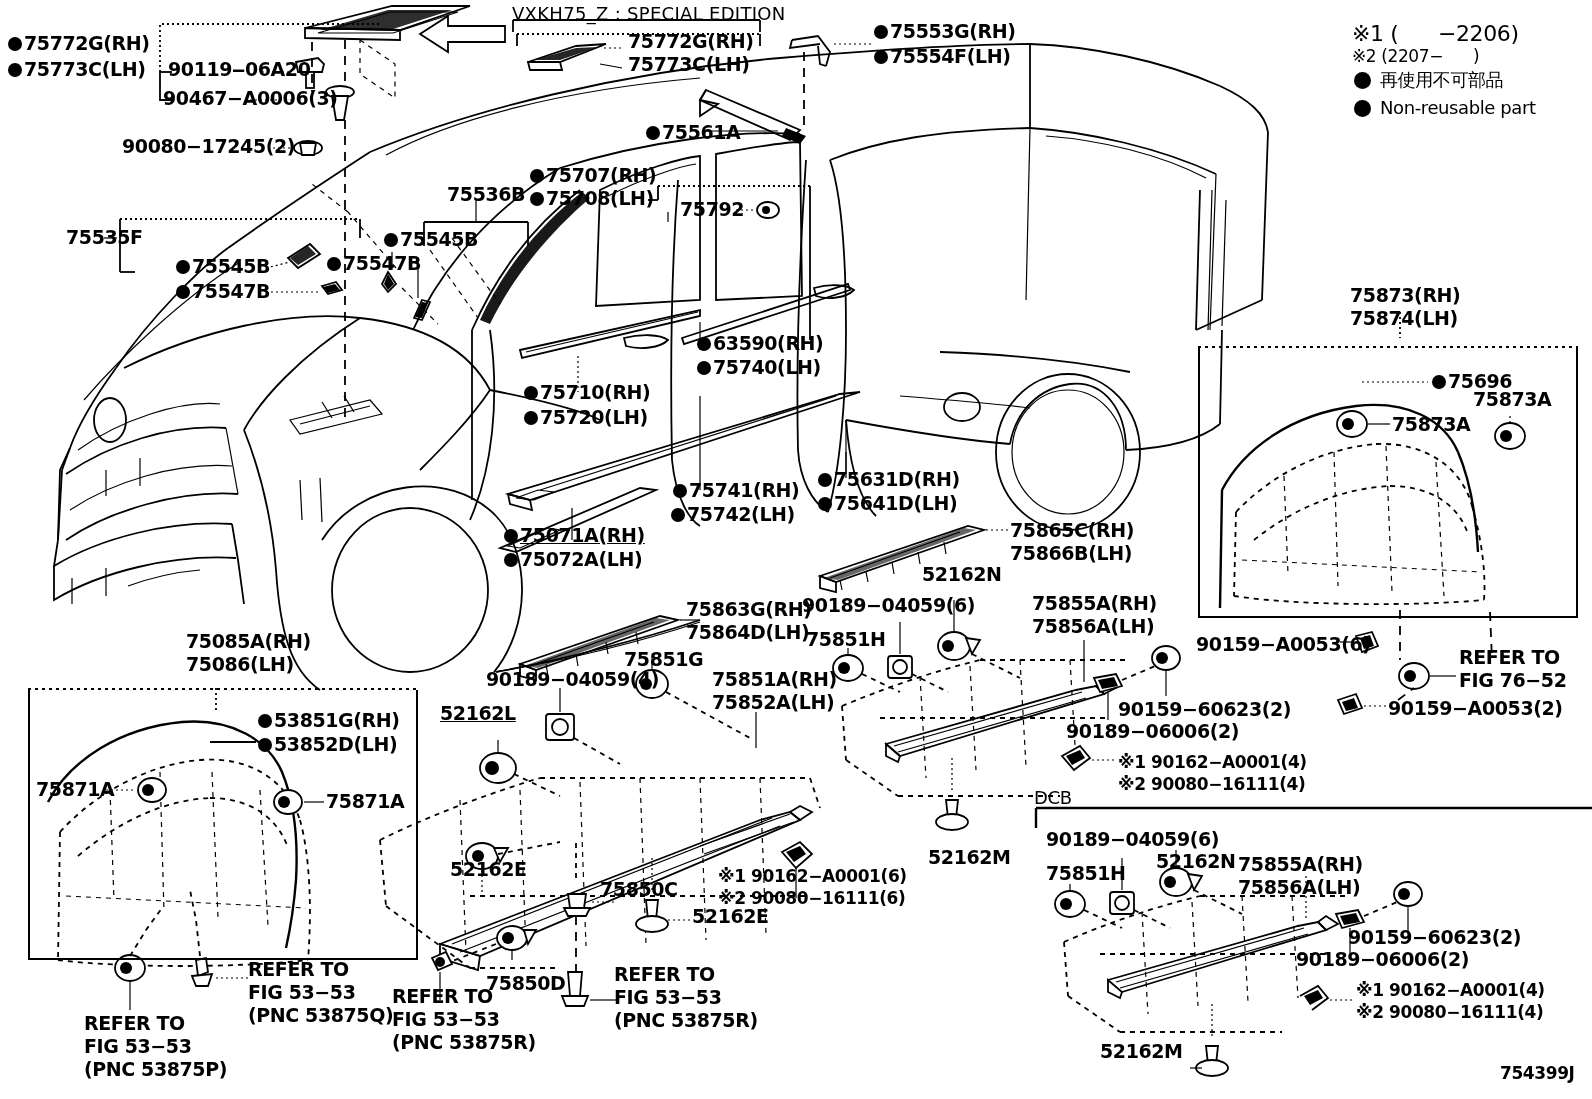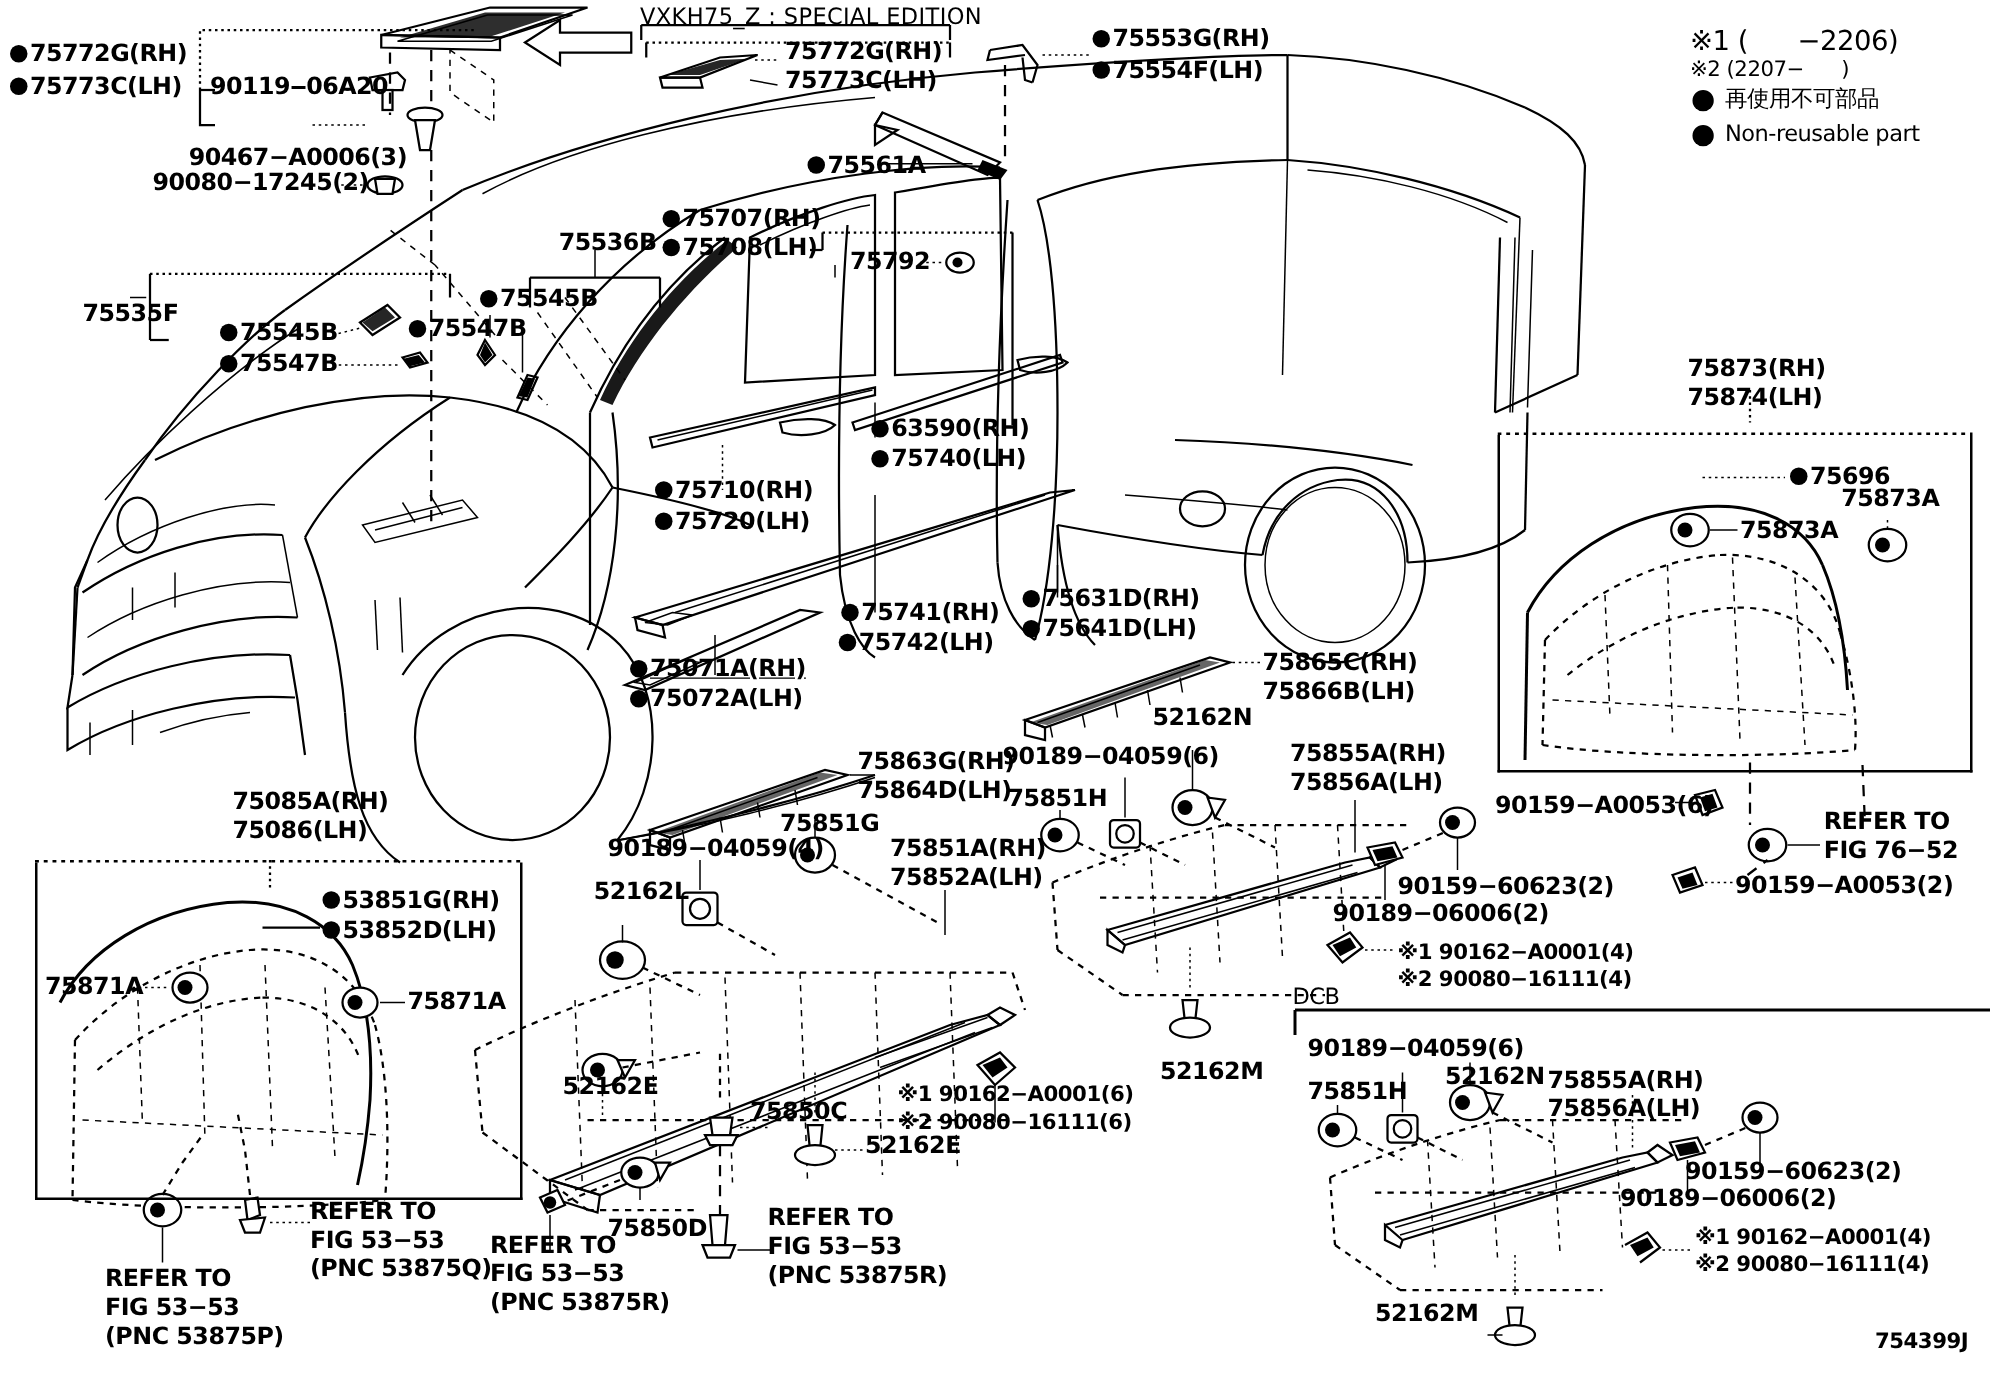--- a/index.html
+++ b/index.html
@@ -648,21 +648,21 @@
     <path class="ln thinl dot-ln" d="M1364,706 L1386,706"></path>
 
   </svg>
 
   <div class="boxdot" style="left:1198px;top:348px;width:380px;height:270px;"></div>
   <div class="boxdot" style="left:28px;top:690px;width:390px;height:270px;"></div>
 
   <div class="lbl" style="left:8px;top:32px;"><span class="dot"></span><span>75772G(RH)</span></div>
   <div class="lbl" style="left:8px;top:58px;"><span class="dot"></span><span>75773C(LH)</span></div>
   <div class="lbl" style="left:168px;top:58px;">90119‒06A20</div>
-  <div class="lbl" style="left:151px;top:87px;margin-top:28px;">90467−A0006(3)</div>
+  <div class="lbl" style="left:163px;top:87px;">90467−A0006(3)</div>
   <div class="lbl" style="left:122px;top:135px;">90080−17245(2)</div>
 
   <div class="lbl thin" style="left:512px;top:2px;font-weight:normal;font-size:18px;letter-spacing:0.3px;">VXKH75_Z : SPECIAL EDITION</div>
   <div class="lbl" style="left:628px;top:30px;">75772G(RH)</div>
   <div class="lbl" style="left:628px;top:53px;">75773C(LH)</div>
 
   <div class="lbl" style="left:874px;top:20px;"><span class="dot"></span><span>75553G(RH)</span></div>
   <div class="lbl" style="left:874px;top:45px;"><span class="dot"></span><span>75554F(LH)</span></div>
 
   <div class="lbl" style="left:646px;top:121px;"><span class="dot"></span><span>75561A</span></div>
@@ -671,21 +671,21 @@
   <div class="lbl thin" style="left:1352px;top:45px;font-weight:normal;font-size:17px;">※2 (2207−      )</div>
   <div class="legdot" style="left:1354px;top:72px;"></div>
   <div class="lbl thin" style="left:1380px;top:68px;font-weight:normal;font-size:18px;">再使用不可部品</div>
   <div class="legdot" style="left:1354px;top:100px;"></div>
   <div class="lbl thin" style="left:1380px;top:96px;font-weight:normal;font-size:18px;">Non-reusable part</div>
 
   <div class="lbl" style="left:530px;top:164px;"><span class="dot"></span><span>75707(RH)</span></div>
   <div class="lbl" style="left:530px;top:187px;"><span class="dot"></span><span>75708(LH)</span></div>
   <div class="lbl" style="left:680px;top:198px;">75792</div>
 
-  <div class="lbl" style="left:66px;top:240px;text-align:right;">75535F</div>
+  <div class="lbl" style="left:66px;top:226px;text-align:right;">75535F</div>
   <div class="lbl" style="left:447px;top:183px;">75536B</div>
   <div class="lbl" style="left:176px;top:255px;"><span class="dot"></span><span>75545B</span></div>
   <div class="lbl" style="left:176px;top:280px;"><span class="dot"></span><span>75547B</span></div>
   <div class="lbl" style="left:384px;top:228px;"><span class="dot"></span><span>75545B</span></div>
   <div class="lbl" style="left:327px;top:252px;"><span class="dot"></span><span>75547B</span></div>
 
   <div class="lbl" style="left:524px;top:381px;"><span class="dot"></span><span>75710(RH)</span></div>
   <div class="lbl" style="left:524px;top:406px;"><span class="dot"></span><span>75720(LH)</span></div>
   <div class="lbl" style="left:697px;top:332px;"><span class="dot"></span><span>63590(RH)</span></div>
   <div class="lbl" style="left:697px;top:356px;"><span class="dot"></span><span>75740(LH)</span></div>
@@ -721,21 +721,21 @@
   <div class="lbl" style="left:248px;top:958px;white-space:pre;">REFER TO
 FIG 53−53
 (PNC 53875Q)</div>
 
   <div class="lbl" style="left:686px;top:598px;">75863G(RH)</div>
   <div class="lbl" style="left:686px;top:621px;">75864D(LH)</div>
   <div class="lbl" style="left:1010px;top:519px;">75865C(RH)</div>
   <div class="lbl" style="left:1010px;top:542px;">75866B(LH)</div>
 
   <div class="lbl" style="left:486px;top:668px;">90189−04059(4)</div>
-  <div class="lbl" style="left:475px;top:702px;">52162L</div>
+  <div class="lbl" style="left:440px;top:702px;text-decoration:underline;">52162L</div>
   <div class="lbl" style="left:624px;top:648px;">75851G</div>
   <div class="lbl" style="left:712px;top:668px;">75851A(RH)</div>
   <div class="lbl" style="left:712px;top:691px;">75852A(LH)</div>
 
   <div class="lbl" style="left:450px;top:858px;">52162E</div>
   <div class="lbl" style="left:600px;top:878px;">75850C</div>
   <div class="lbl" style="left:486px;top:972px;">75850D</div>
   <div class="lbl" style="left:692px;top:905px;">52162E</div>
   <div class="lbl" style="left:392px;top:985px;white-space:pre;">REFER TO
 FIG 53−53

